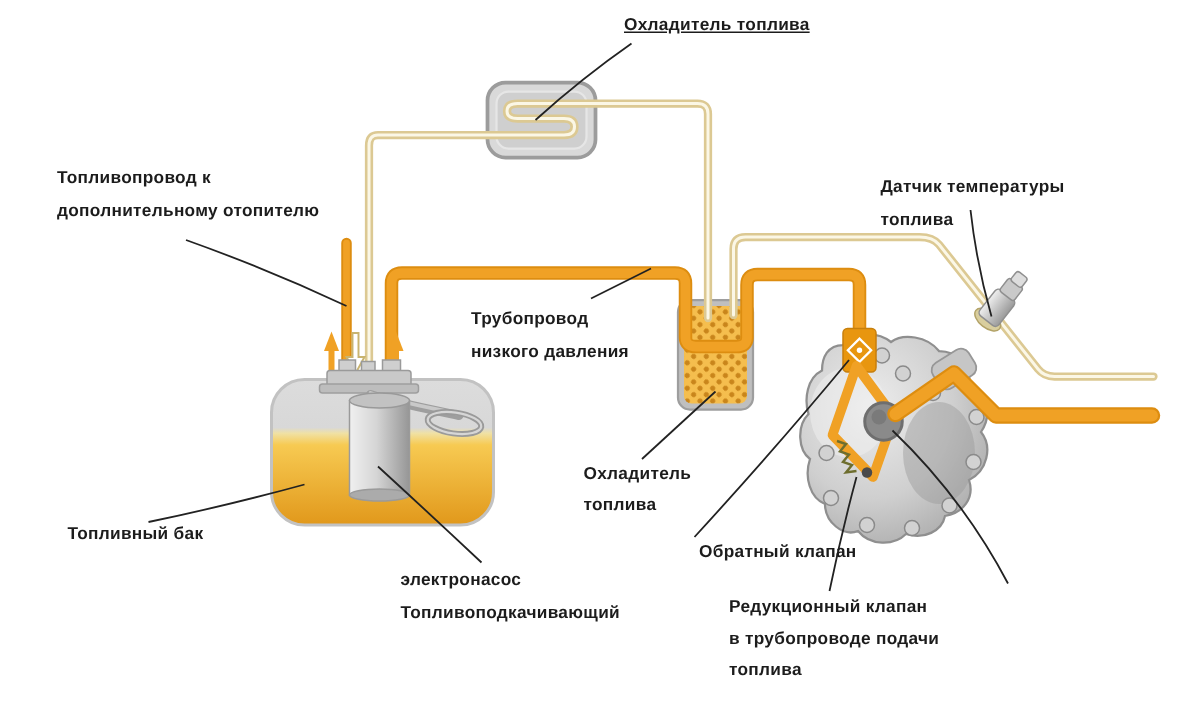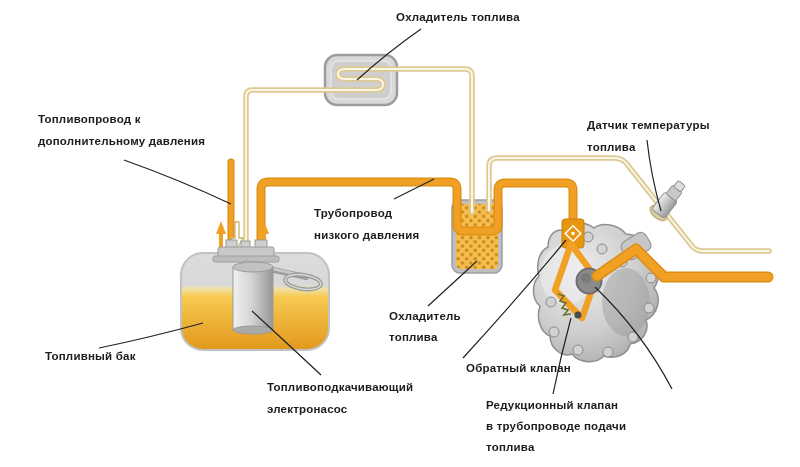--- a/index.html
+++ b/index.html
@@ -171,41 +171,41 @@
     <path d="M 647 140 Q 651 176 661 211"></path>
     <path d="M 99 348 Q 152 337 203 323"></path>
     <path d="M 252 311 Q 288 344 321 375"></path>
     <path d="M 428 306 L 477 261"></path>
     <path d="M 463 358 Q 518 298 566 240"></path>
     <path d="M 553 394 Q 561 355 571 318"></path>
     <path d="M 672 389 Q 642 332 595 287"></path>
   </g>
 </svg>
 
-<div class="lbl" style="left:396px;top:7px;">
+<div class="lbl" style="left:416px;top:7px;text-decoration:underline;">
   <div>Охладитель топлива</div>
 </div>
 <div class="lbl" style="left:38px;top:108px;line-height:22px;">
   <div>Топливопровод к</div>
-  <div>дополнительному давления</div>
+  <div>дополнительному отопителю</div>
 </div>
 <div class="lbl" style="left:314px;top:202px;line-height:22px;">
   <div>Трубопровод</div>
   <div>низкого давления</div>
 </div>
 <div class="lbl" style="left:587px;top:114px;line-height:22px;">
   <div>Датчик температуры</div>
   <div>топлива</div>
 </div>
 <div class="lbl" style="left:45px;top:346px;">
   <div>Топливный бак</div>
 </div>
 <div class="lbl" style="left:267px;top:376px;line-height:22px;">
+  <div>электронасос</div>
   <div>Топливоподкачивающий</div>
-  <div>электронасос</div>
 </div>
 <div class="lbl" style="left:389px;top:306px;">
   <div>Охладитель</div>
   <div>топлива</div>
 </div>
 <div class="lbl" style="left:442px;top:358px;margin-left:24px;">
   <div>Обратный клапан</div>
 </div>
 <div class="lbl" style="left:486px;top:395px;">
   <div>Редукционный клапан</div>

